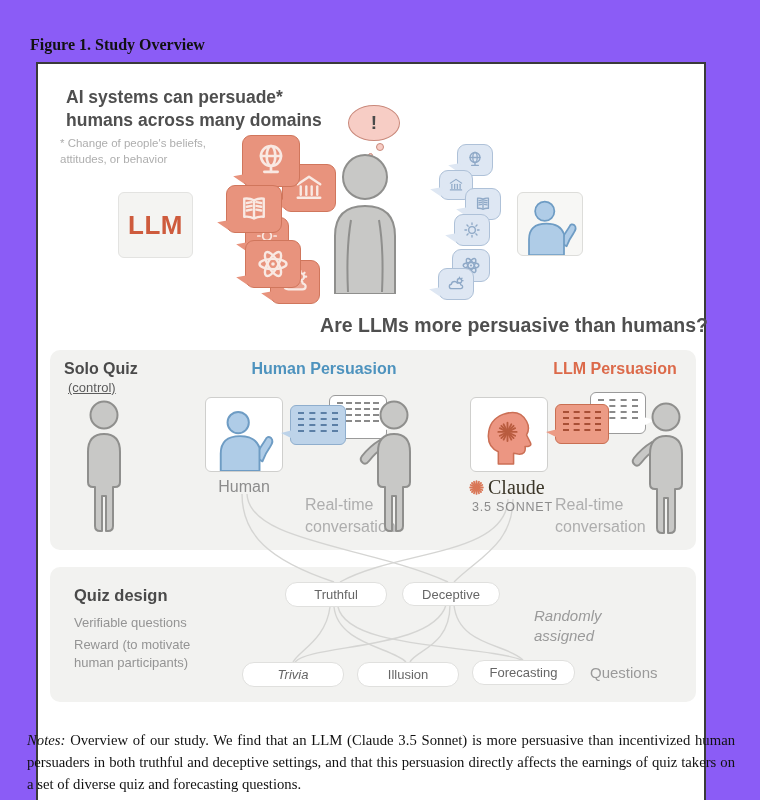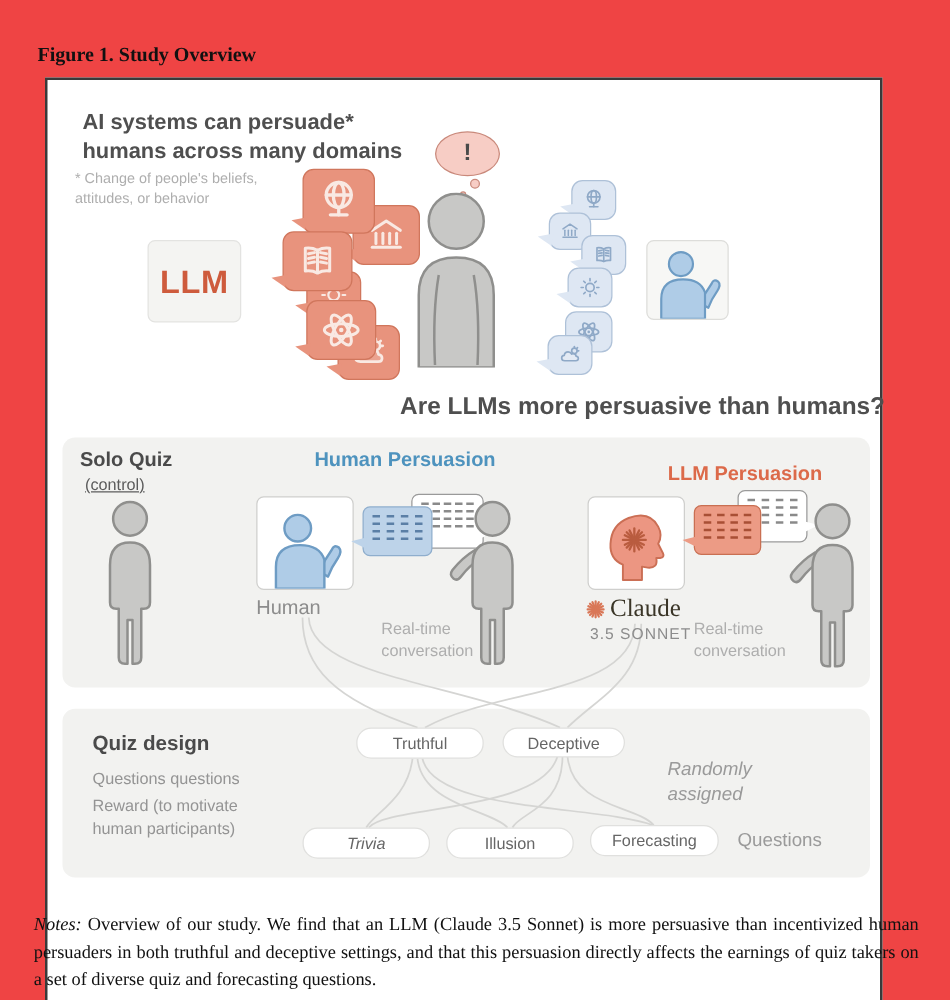--- a/index.html
+++ b/index.html
@@ -1,17 +1,17 @@
 <!DOCTYPE html>
 <html><head>
 <meta charset="utf-8">
 <style>
   * { margin:0; padding:0; box-sizing:border-box; }
   html,body { background:#fff; }
-  .page { position:relative; width:760px; height:800px; background:#ef4444; overflow:hidden;
+  .page { position:relative; width:760px; height:800px; background:#8b5cf6; overflow:hidden;
           font-family:"Liberation Sans", sans-serif; }
   .fig-label { position:absolute; left:30px; top:36px; font-family:"Liberation Serif", serif;
                font-weight:700; font-size:16px; color:#111; }
   .fig-box { position:absolute; left:36px; top:62px; width:670px; height:756px;
              border:2px solid #3a3a3a; background:#fff; }
   .abs { position:absolute; }
 
   
   .headline { left:28px; top:22px; font-size:17.5px; font-weight:700; color:#4f4f4f; line-height:1.32; }
   .footnote { left:22px; top:72px; font-size:11.5px; color:#aeaeae; line-height:1.35; }
@@ -39,21 +39,21 @@
   .question { left:0; top:250px; width:670px; text-align:right; font-size:19.5px;
               font-weight:700; color:#4f4f4f; }
 
   
   .panel { position:absolute; left:12px; width:646px; background:#f2f2f0; border-radius:10px; }
   .panel-mid { top:286px; height:200px; }
   .panel-bot { top:503px; height:135px; }
 
   .col-title { font-size:16px; font-weight:700; }
   .gray-sub { font-size:13px; color:#5c5c5c;text-decoration:underline; }
-  .small-note { font-size:13px; color:#aeaeae; line-height:1.35; }
+  .small-note { font-size:16px; color:#aeaeae; line-height:1.35; }
   .person-label { font-size:16px; color:#8c8c8c; }
 
   .white-card { background:#fff; border:1px solid #cfcfcd; border-radius:6px;
                 display:flex; align-items:flex-end; justify-content:center; overflow:hidden; }
 
   .claude-line { display:flex; align-items:center; gap:3px;
                  font-family:"Liberation Serif", serif; font-size:20px; color:#3a3527; }
   .claude-model { font-size:12.5px; color:#8c8c8c; letter-spacing:.8px; }
 
   .chat { position:absolute; border-radius:6px; border:1.5px solid; padding:6px 7px 5px;
@@ -273,21 +273,21 @@
     </svg>
 
     <div class="abs col-title" style="left:196px;top:296px;width:180px;text-align:center;color:#4e93be;">Human Persuasion</div>
     <div class="abs white-card" style="left:167px;top:333px;width:78px;height:75px;">
       <svg width="70" height="62" viewBox="0 0 72 64">
         <path d="M48,50 Q52,40 58,32 Q60,27 64,30 Q67,33 63,39 Q58,46 55,54 Z" fill="#afcce7" stroke="#6e9cc4" stroke-width="2" stroke-linejoin="round"></path>
         <circle cx="30" cy="14" r="11" fill="#afcce7" stroke="#6e9cc4" stroke-width="2"></circle>
         <path d="M12,64 L12,46 Q12,28 32,28 Q48,28 52,40 L52,64 Z" fill="#afcce7" stroke="#6e9cc4" stroke-width="2" stroke-linejoin="round"></path>
       </svg>
     </div>
-    <div class="abs person-label" style="left:167px;top:414px;width:78px;">Human</div>
+    <div class="abs person-label" style="left:167px;top:414px;width:78px;text-align:center;">Human</div>
 
     <div class="chat chat-white chat-right" style="left:291px;top:331px;width:58px;height:44px;">
         <i></i>
         <i></i>
         <i></i>
         <i></i>
       </div>
     <div class="chat chat-blue chat-left" style="left:252px;top:341px;width:56px;height:40px;">
         <i></i>
         <i></i>
@@ -297,21 +297,21 @@
     <div class="abs small-note" style="left:267px;top:430px;">
       <div>Real-time</div>
       <div>conversation</div>
     </div>
     <svg class="abs" style="left:312px;top:336px;" width="76" height="134" viewBox="0 0 76 134">
       <path d="M30,40 Q20,46 12,56 Q9,60 13,63 Q16,65 19,61 Q26,52 33,48 Z" fill="#c8c8c6" stroke="#8f8f8d" stroke-width="2" stroke-linejoin="round"></path>
       <circle cx="44" cy="15" r="13.5" fill="#c8c8c6" stroke="#8f8f8d" stroke-width="2"></circle>
       <path d="M28,82 L28,52 Q28,34 44,34 Q60,34 60,52 L60,82 Q60,87 55,87 L53,87 L53,126 Q53,131 48,131 L46,131 L46,96 L42,96 L42,131 L40,131 Q35,131 35,126 L35,87 L33,87 Q28,87 28,82 Z" fill="#c8c8c6" stroke="#8f8f8d" stroke-width="2" stroke-linejoin="round"></path>
     </svg>
 
-    <div class="abs col-title" style="left:458px;top:296px;width:200px;text-align:center;color:#dc6a4a;margin-top:11px;">LLM Persuasion</div>
+    <div class="abs col-title" style="left:477px;top:296px;width:200px;text-align:center;color:#dc6a4a;">LLM Persuasion</div>
     <div class="abs white-card" style="left:432px;top:333px;width:78px;height:75px;align-items:center;">
       <svg width="58" height="62" viewBox="0 0 76 80">
         <path d="M24,78 L24,62 Q10,56 11,40 Q12,20 30,13 Q52,5 61,22 Q66,31 61,40 L66,50 Q68,54 63,55 L59,55 Q61,66 50,65 L44,64 L44,78 Z" fill="#ec9682" stroke="#cb6f55" stroke-width="2" stroke-linejoin="round"></path>
         <g stroke="#b95c3f" stroke-width="2.4" stroke-linecap="round">
           <line x1="36" y1="24" x2="36" y2="48"></line>
             <line x1="24" y1="36" x2="48" y2="36"></line>
           <line x1="28" y1="28" x2="44" y2="44"></line>
             <line x1="44" y1="28" x2="28" y2="44"></line>
           <line x1="26" y1="31" x2="46" y2="41"></line>
             <line x1="26" y1="41" x2="46" y2="31"></line>
@@ -353,21 +353,21 @@
       <div>Real-time</div>
       <div>conversation</div>
     </div>
     <svg class="abs" style="left:584px;top:338px;" width="76" height="134" viewBox="0 0 76 134">
       <path d="M30,40 Q20,46 12,56 Q9,60 13,63 Q16,65 19,61 Q26,52 33,48 Z" fill="#c8c8c6" stroke="#8f8f8d" stroke-width="2" stroke-linejoin="round"></path>
       <circle cx="44" cy="15" r="13.5" fill="#c8c8c6" stroke="#8f8f8d" stroke-width="2"></circle>
       <path d="M28,82 L28,52 Q28,34 44,34 Q60,34 60,52 L60,82 Q60,87 55,87 L53,87 L53,126 Q53,131 48,131 L46,131 L46,96 L42,96 L42,131 L40,131 Q35,131 35,126 L35,87 L33,87 Q28,87 28,82 Z" fill="#c8c8c6" stroke="#8f8f8d" stroke-width="2" stroke-linejoin="round"></path>
     </svg>
 
     <div class="abs quiz-title" style="left:36px;top:522px;">Quiz design</div>
-    <div class="abs quiz-bullet" style="left:36px;top:550px;">Questions questions</div>
+    <div class="abs quiz-bullet" style="left:36px;top:550px;">Verifiable questions</div>
     <div class="abs quiz-bullet" style="left:36px;top:572px;">
       <div>Reward (to  motivate</div>
       <div>human participants)</div>
     </div>
 
     <div class="tag-box" style="left:247px;top:518px;width:102px;height:25px;">Truthful</div>
     <div class="tag-box" style="left:364px;top:518px;width:98px;height:24px;">Deceptive</div>
 
     <div class="abs italic-note" style="left:496px;top:542px;">
       <div>Randomly</div>

